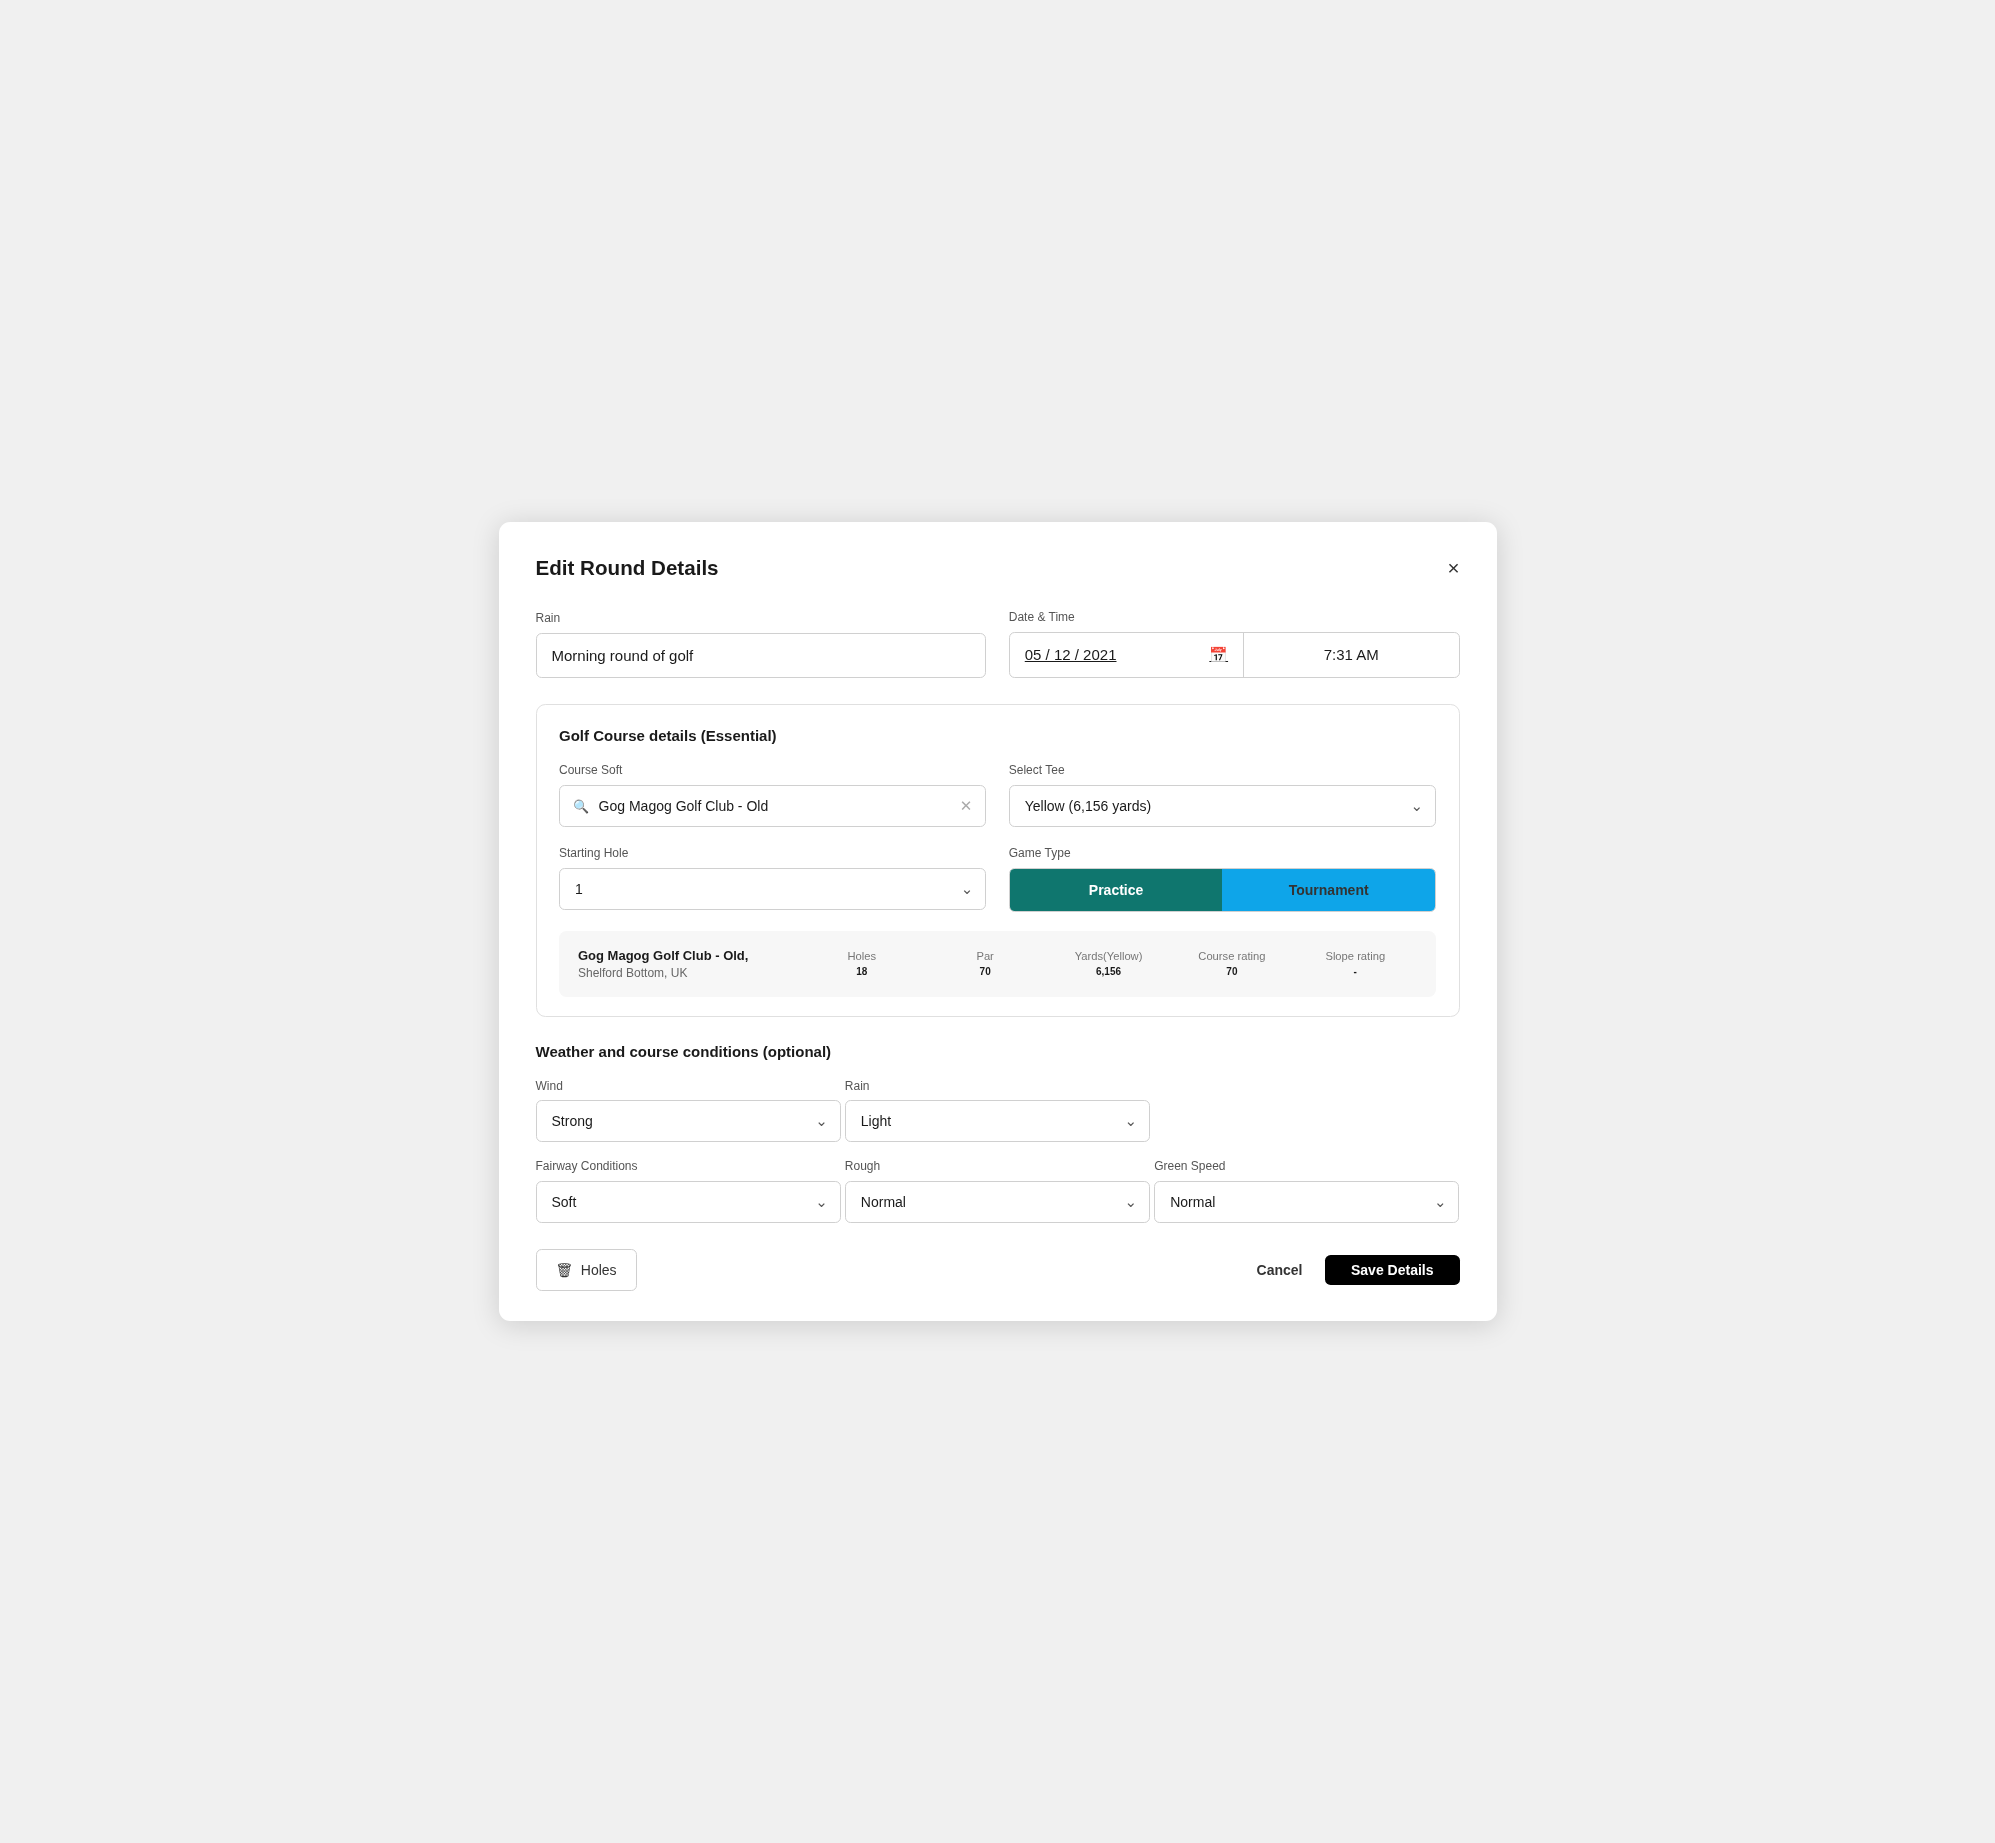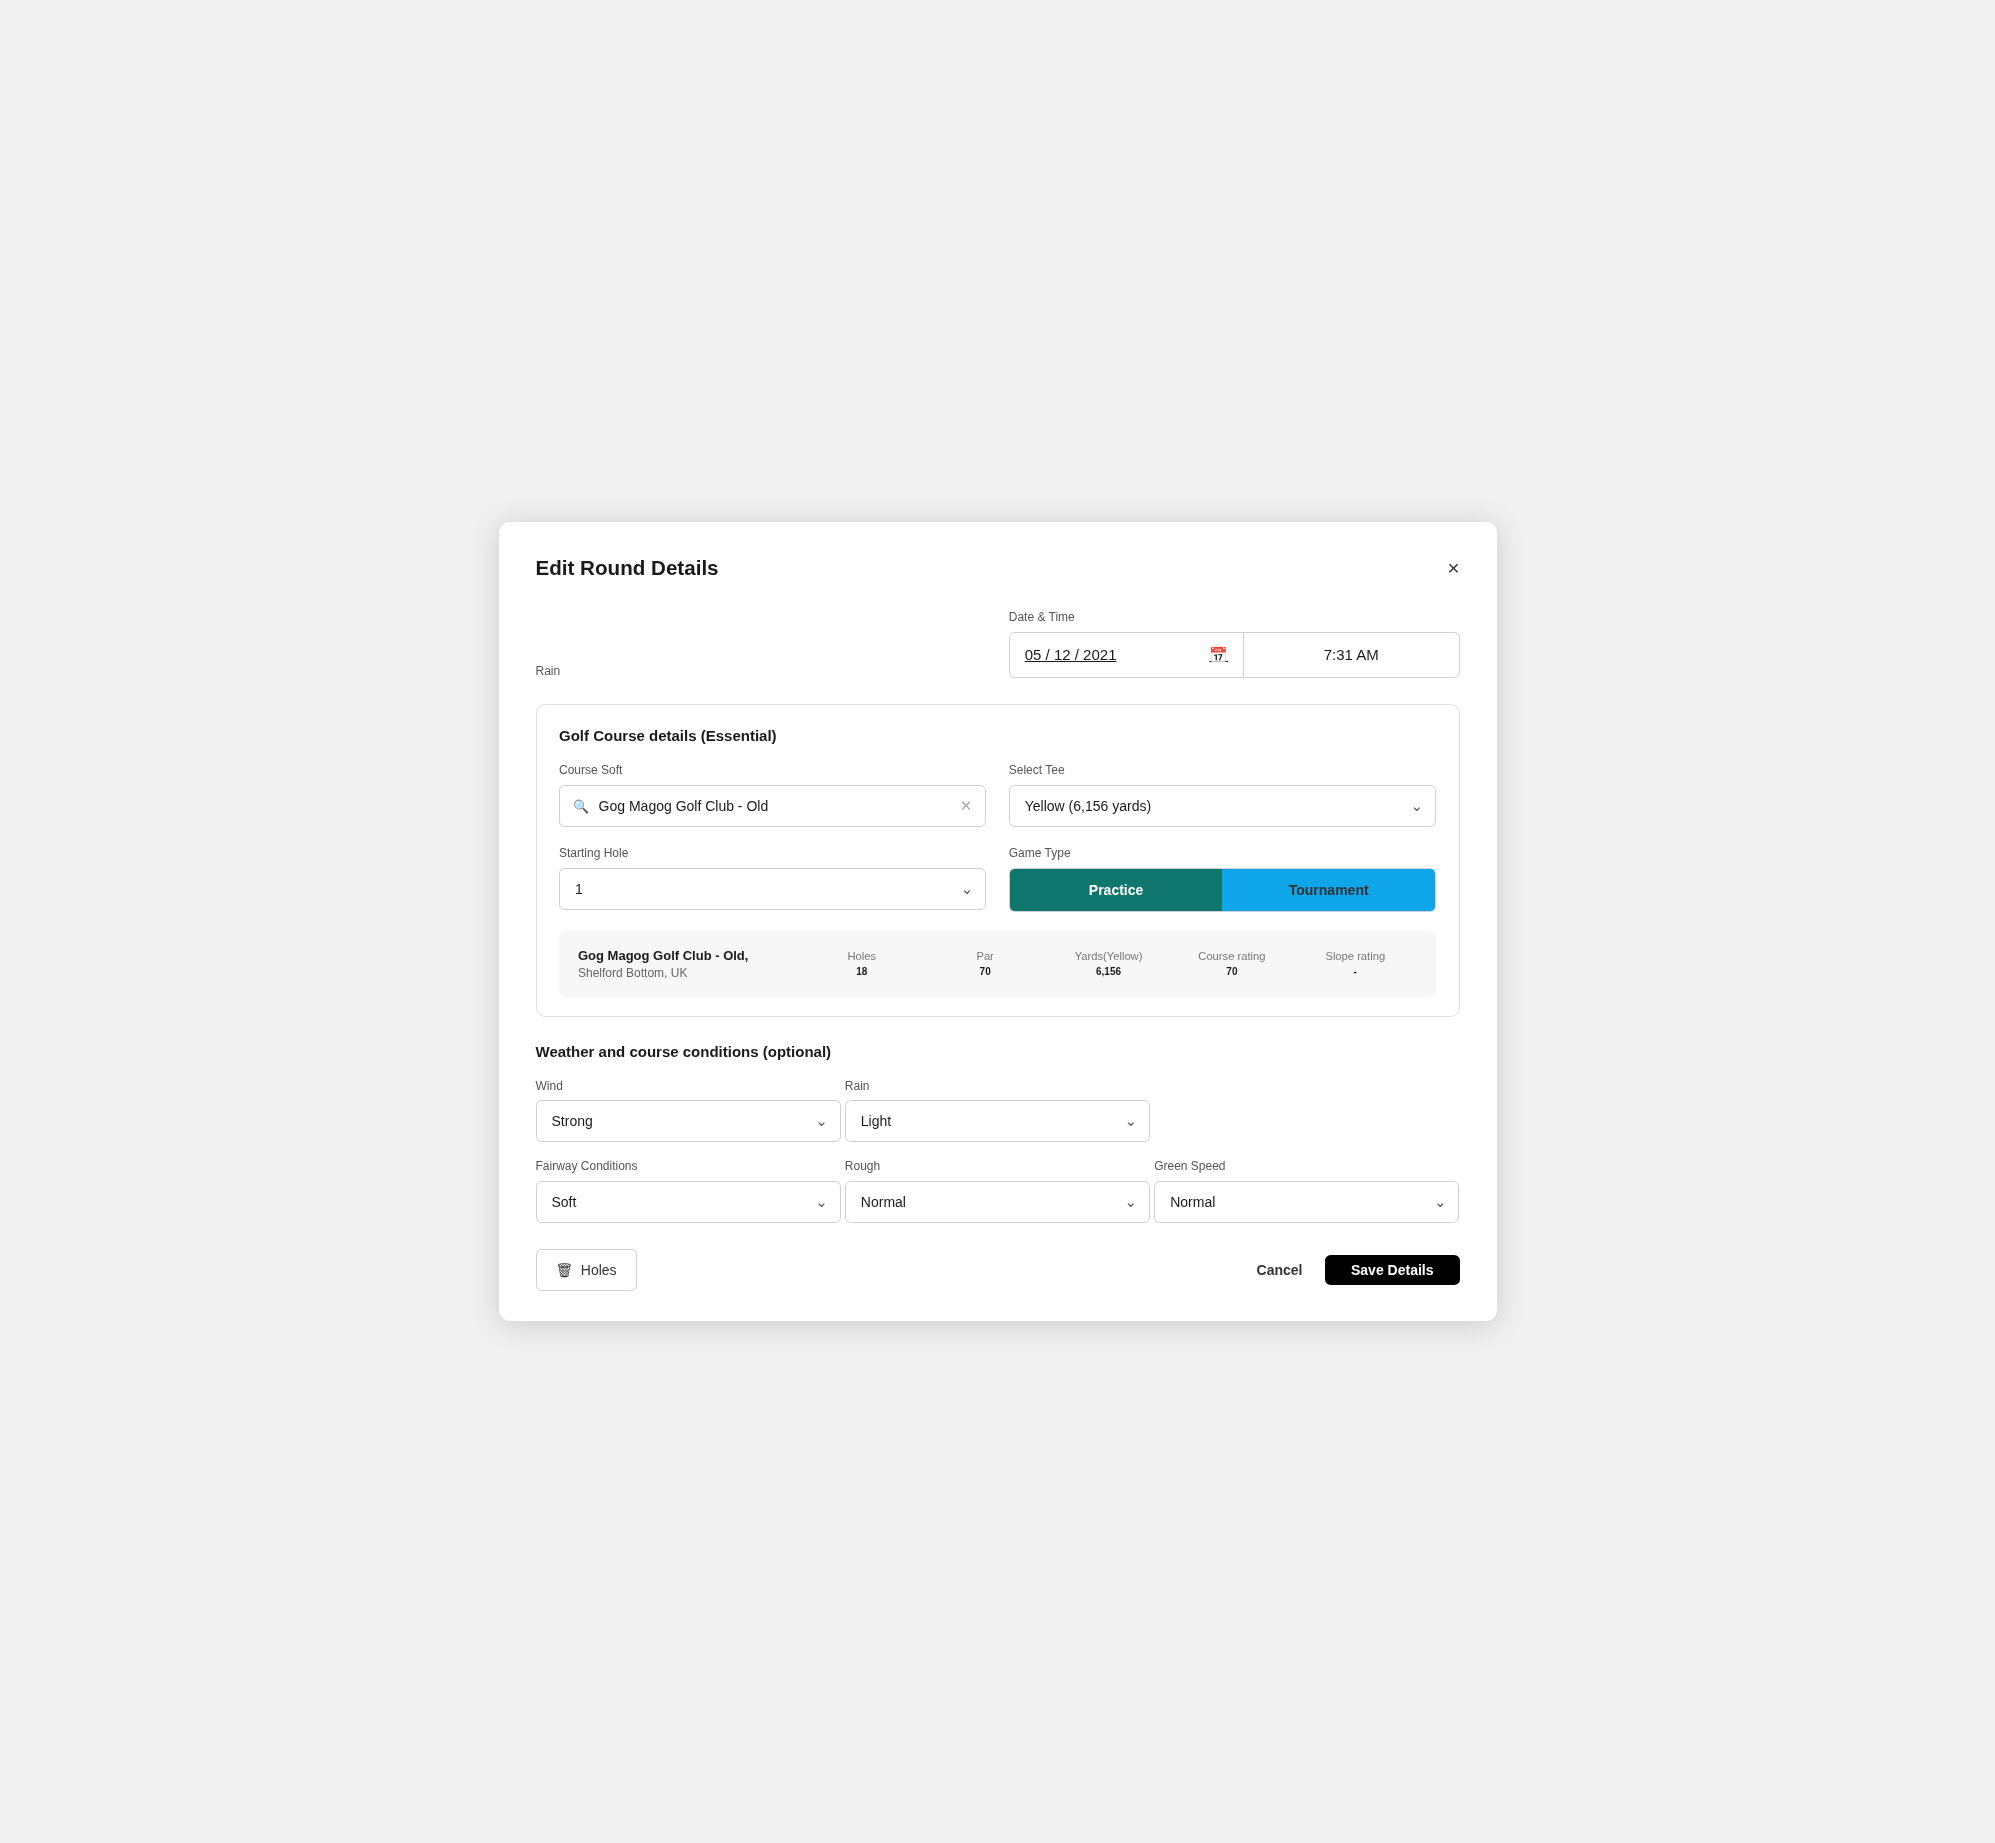--- a/index.html
+++ b/index.html
@@ -292,20 +292,21 @@
 <div class="modal">
 
   <div class="modal-header">
     <h2 class="modal-title">Edit Round Details</h2>
     <button class="close-btn">×</button>
   </div>
 
   <div class="top-row">
     <div class="field-group title-group">
       <label class="field-label">Rain</label>
+      <input class="text-input" type="text" value="Morning round of golf" style="">
     </div>
     <div class="field-group datetime-group">
       <label class="field-label">Date &amp; Time</label>
       <div class="datetime-row">
         <div class="date-part">
           <span>05 /  12  / 2021</span>
           <span class="calendar-icon">📅</span>
         </div>
         <div class="time-part">
           <span>7:31 AM</span>

